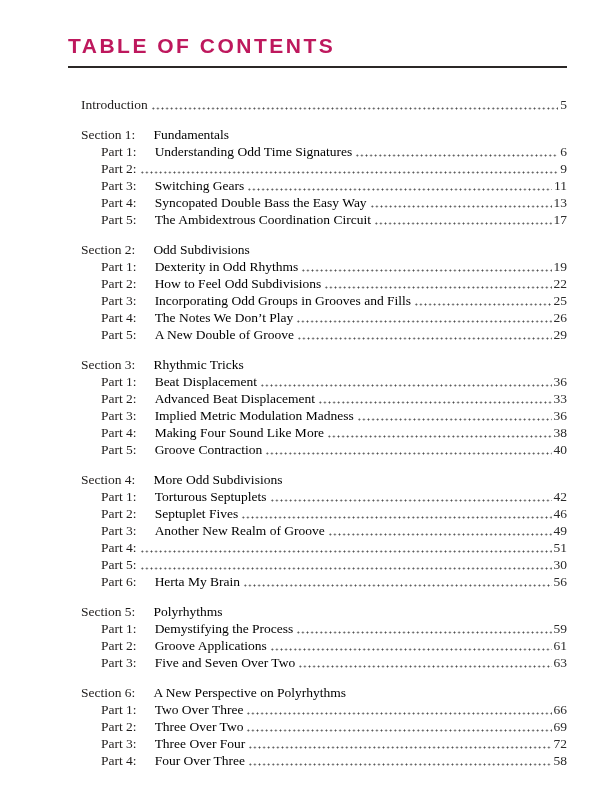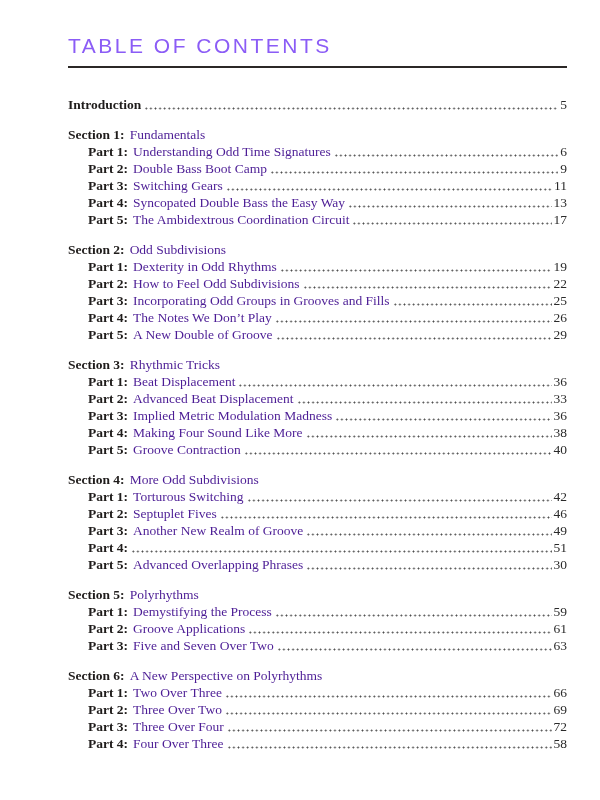--- a/index.html
+++ b/index.html
@@ -17,23 +17,23 @@
   }
   .page {
     position: absolute;
     left: 68px;
     top: 34px;
     width: 499px;
   }
   .page-title {
     font-family: "Liberation Sans", sans-serif;
     font-size: 21px;
-    font-weight: 400;
+    font-weight: 700;
     letter-spacing: 2.5px;
-    color: #8b5cf6;
+    color: #be185d;
     margin: 0;
     line-height: 24px;
     white-space: nowrap;
   }
   .title-rule {
     height: 2px;
     background: #2b2826;
     margin-top: 8px;
     width: 100%;
   }
@@ -49,26 +49,27 @@
     white-space: nowrap;
   }
   .toc-row.indent {
     padding-left: 20px;
     align-items: center;
   }
   .section-block {
     margin-top: 13px;
   }
   .bold-label {
-    font-weight: bold;
+    font-weight: normal;
     color: #1f1c1b;
+    margin-left: 13px;
   }
   .row-title {
-    margin-left: 5px;
-    color: #4c1d95;
+    margin-left: 18px;
+    color: #000000;
   }
   .dot-leader {
     flex: 1;
     align-self: stretch;
     margin: 0 2px 0 3px;
     background-image: radial-gradient(circle, #4d4d4d 0.8px, rgba(0,0,0,0) 1.05px);
     background-size: 4.6px 4.6px;
     background-repeat: repeat-x;
     background-position: left bottom 2px;
     min-width: 16px;
@@ -97,21 +98,20 @@
           <span class="row-title">Fundamentals</span>
         </div>
         <div class="toc-row indent">
           <span class="bold-label">Part 1:</span>
           <span class="row-title">Understanding Odd Time Signatures</span>
           <span class="dot-leader"></span>
           <span class="page-num">6</span>
         </div>
         <div class="toc-row indent">
           <span class="bold-label">Part 2:</span>
-          <span class="row-title">Double Bass Boot Camp</span>
           <span class="dot-leader"></span>
           <span class="page-num">9</span>
         </div>
         <div class="toc-row indent">
           <span class="bold-label">Part 3:</span>
           <span class="row-title">Switching Gears</span>
           <span class="dot-leader"></span>
           <span class="page-num">11</span>
         </div>
         <div class="toc-row indent">
@@ -199,21 +199,21 @@
           <span class="page-num">40</span>
         </div>
       </div>
       <div class="section-block">
         <div class="toc-row">
           <span class="bold-label">Section 4:</span>
           <span class="row-title">More Odd Subdivisions</span>
         </div>
         <div class="toc-row indent">
           <span class="bold-label">Part 1:</span>
-          <span class="row-title">Torturous Switching</span>
+          <span class="row-title">Torturous Septuplets</span>
           <span class="dot-leader"></span>
           <span class="page-num">42</span>
         </div>
         <div class="toc-row indent">
           <span class="bold-label">Part 2:</span>
           <span class="row-title">Septuplet Fives</span>
           <span class="dot-leader"></span>
           <span class="page-num">46</span>
         </div>
         <div class="toc-row indent">
@@ -222,23 +222,28 @@
           <span class="dot-leader"></span>
           <span class="page-num">49</span>
         </div>
         <div class="toc-row indent">
           <span class="bold-label">Part 4:</span>
           <span class="dot-leader"></span>
           <span class="page-num">51</span>
         </div>
         <div class="toc-row indent">
           <span class="bold-label">Part 5:</span>
-          <span class="row-title">Advanced Overlapping Phrases</span>
           <span class="dot-leader"></span>
           <span class="page-num">30</span>
+        </div>
+        <div class="toc-row indent">
+          <span class="bold-label">Part 6:</span>
+          <span class="row-title">Herta My Brain</span>
+          <span class="dot-leader"></span>
+          <span class="page-num">56</span>
         </div>
       </div>
       <div class="section-block">
         <div class="toc-row">
           <span class="bold-label">Section 5:</span>
           <span class="row-title">Polyrhythms</span>
         </div>
         <div class="toc-row indent">
           <span class="bold-label">Part 1:</span>
           <span class="row-title">Demystifying the Process</span>

